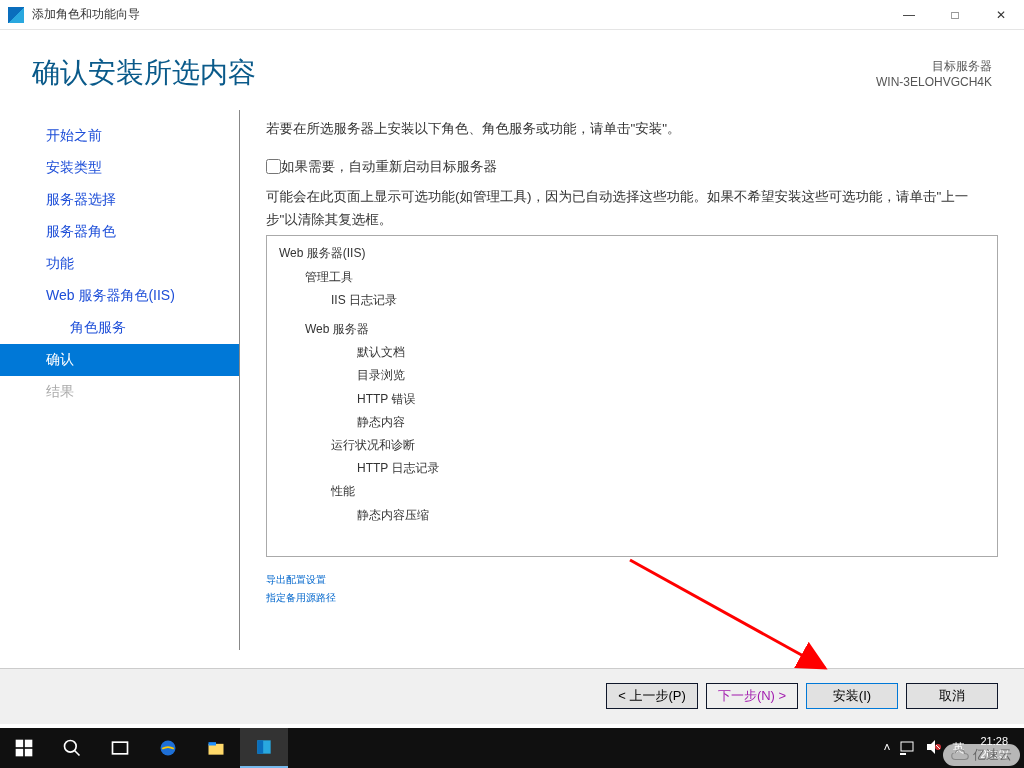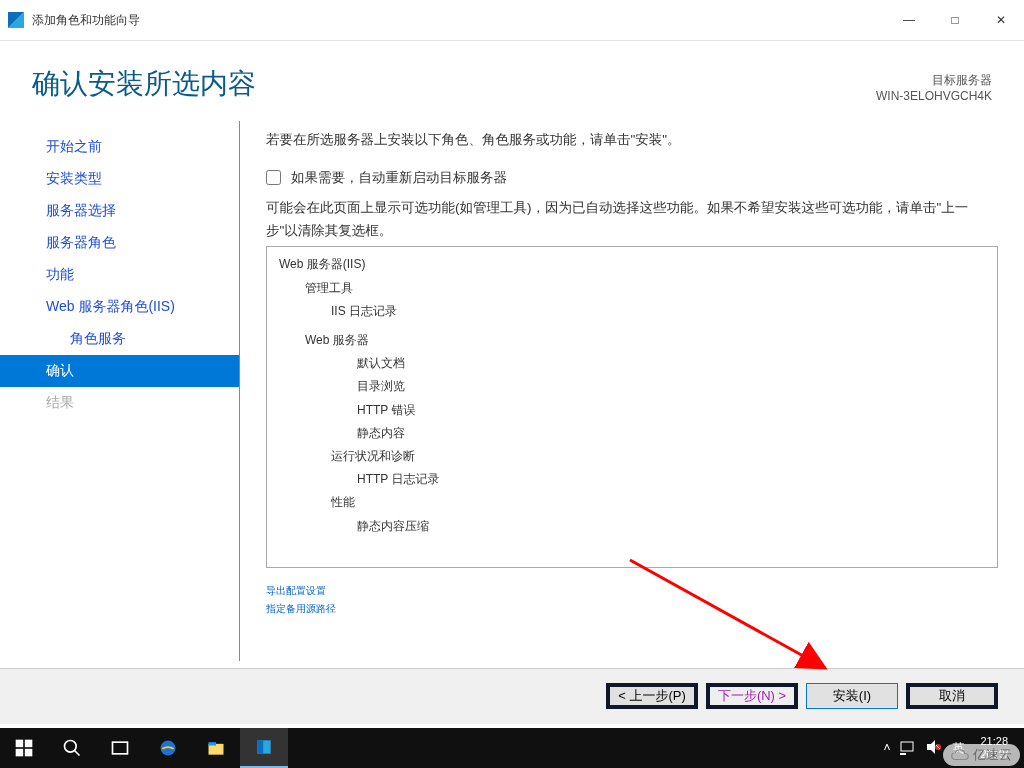--- a/index.html
+++ b/index.html
@@ -6,21 +6,21 @@
     body {
       font-family: "Microsoft YaHei", "Segoe UI", sans-serif;
       font-size: 12px;
       background: #fff;
       width: 1024px;
       height: 768px;
       overflow: hidden;
       position: relative;
     }
     .titlebar {
-      height: 41px;
+      height: 30px;
       display: flex;
       align-items: center;
       padding: 0 0 0 8px;
       background: #fff;
       border-bottom: 1px solid #e5e5e5;
     }
     .titlebar .app-icon {
       width: 16px; height: 16px;
       background: linear-gradient(135deg, #0a6ebd 50%, #29a8df 50%);
       margin-right: 8px;
@@ -29,21 +29,21 @@
     .win-controls { display: flex; }
     .win-btn {
       width: 46px; height: 30px;
       display: flex; align-items: center; justify-content: center;
       font-size: 12px; color: #333;
     }
     .header-area {
       padding: 24px 32px 18px 32px;
       display: flex;
       justify-content: space-between;
-      align-items: flex-end;
+      align-items: center;
       background: #fff;
     }
     .page-heading {
       font-size: 28px;
       font-weight: 300;
       color: #0a5a8a;
     }
     .target-info { text-align: right; font-size: 12px; color: #555; }
     .content-area {
       display: flex;
@@ -64,21 +64,21 @@
     .nav-item.sub { padding-left: 70px; }
     .nav-item.active { background: #0078d7; color: #fff; }
     .nav-item.disabled { color: #aaa; }
     .main-col {
       flex: 1;
       padding: 8px 26px 0 26px;
       font-size: 13.5px;
       color: #333;
     }
     .intro-line { margin-bottom: 18px; line-height: 1.6; }
-    .cb-row { display: flex; align-items: center; gap: 10px; margin-bottom: 10px; }
+    .cb-row { display: flex; align-items: center; margin-bottom: 10px; }
     .cb-row input[type=checkbox] { width: 15px; height: 15px; }
     .note { line-height: 1.7; margin-bottom: 4px; }
     .tree-box {
       border: 1px solid #aaa;
       height: 322px;
       padding: 6px 0 6px 8px;
       overflow-y: scroll;
       position: relative;
     }
     .tree-box::-webkit-scrollbar { width: 17px; }
@@ -99,21 +99,21 @@
       padding: 14px 26px 0 0;
       display: flex;
       justify-content: flex-end;
       gap: 8px;
       background: #f0f0f0;
       height: 56px;
     }
     .btn {
       min-width: 92px;
       height: 26px;
-      border: 4px solid #0f172a;
+      border: 1px solid #0f172a;
       background: #e1e1e1;
       font-size: 13px;
       cursor: pointer;
     }
     .btn:disabled { color: #a21caf; background: #efefef; cursor: default; }
     .btn.install { border: 1px solid #0078d7; }
     .taskbar {
       position: absolute;
       bottom: 0; left: 0; right: 0;
       height: 40px;

